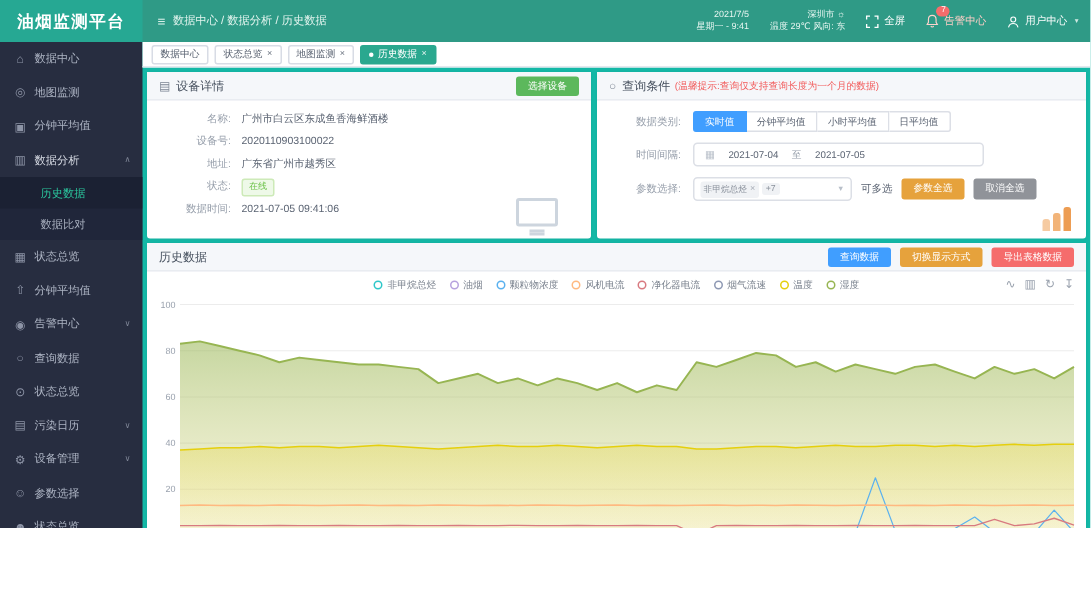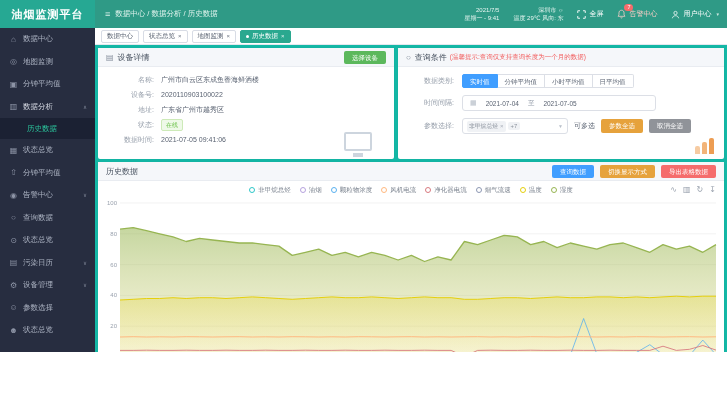--- a/index.html
+++ b/index.html
@@ -156,20 +156,21 @@
         <span class="ic">▣</span>
         <span>分钟平均值</span>
       </div>
       <div class="side-item parent-open">
         <span class="ic">▥</span>
         <span>数据分析</span>
         <span class="caret">∧</span>
       </div>
       <div class="submenu">
         <div class="sub-item active">历史数据</div>
+        <div class="sub-item">数据比对</div>
       </div>
       <div class="side-item">
         <span class="ic">▦</span>
         <span>状态总览</span>
       </div>
       <div class="side-item">
         <span class="ic">⇧</span>
         <span>分钟平均值</span>
       </div>
       <div class="side-item">

